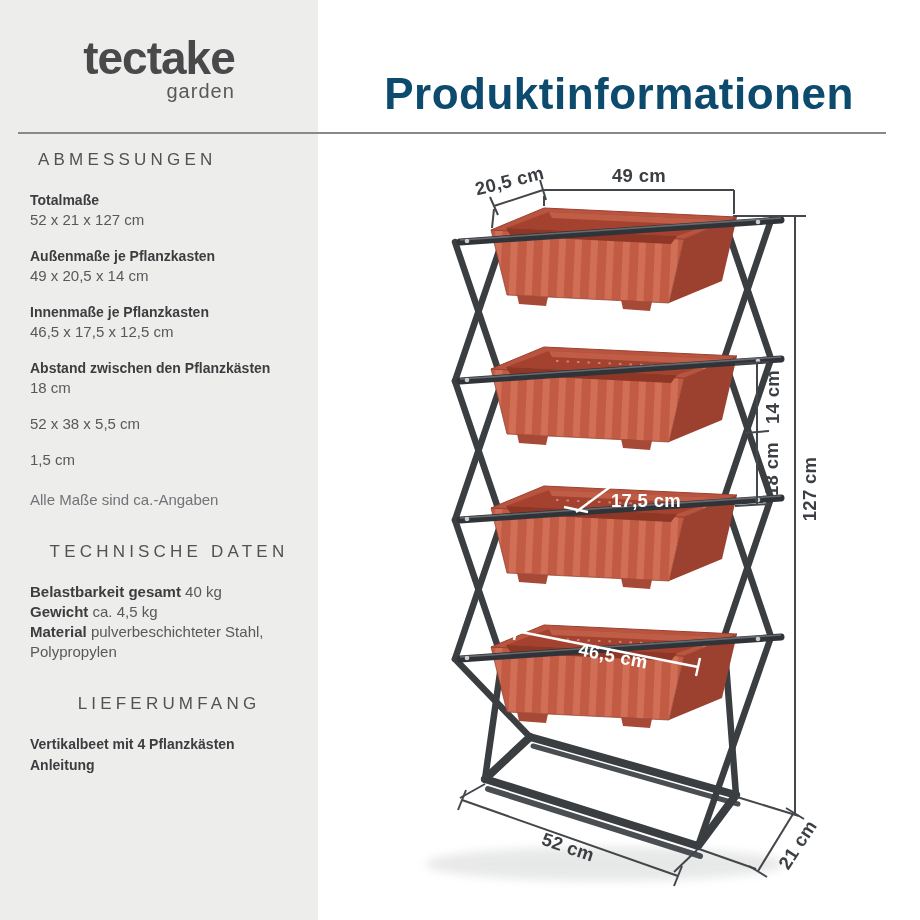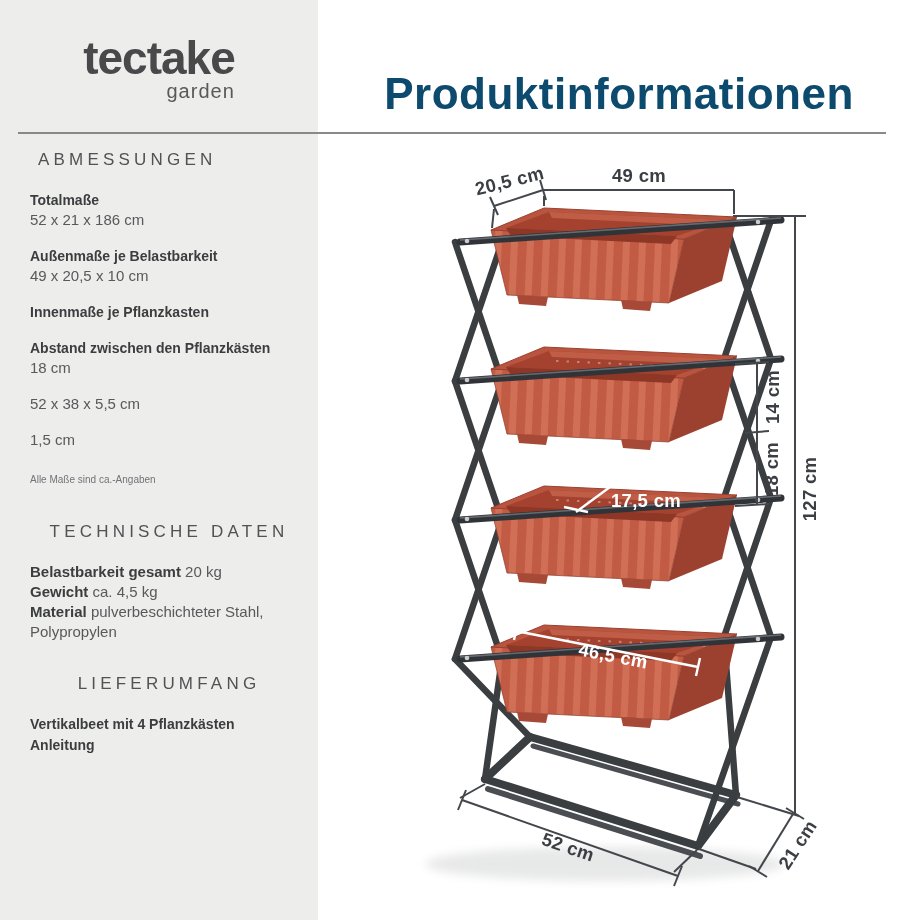--- a/index.html
+++ b/index.html
@@ -11,21 +11,21 @@
   .logo-inner{display:inline-block;text-align:right;}
   .brand-name{font-size:46px;font-weight:bold;color:#49494b;letter-spacing:-1px;line-height:48px;display:block;text-align:left;}
   .brand-sub{font-size:20px;color:#59595b;line-height:26px;display:block;margin-top:-4px;letter-spacing:1px;}
   .divider{position:absolute;left:18px;top:132px;width:868px;height:2px;background:#87898c;}
   .sidebar-content{position:absolute;left:30px;top:150px;width:270px;}
   .section-heading{font-size:17px;font-weight:400;letter-spacing:4.2px;color:#515254;margin:0 0 20px 8px;}
   .section-heading.spaced{margin-top:32px;text-align:center;}
   .dim-item{margin-bottom:16px;}
   .dim-label{font-size:14px;font-weight:bold;color:#3c3d3f;line-height:20px;}
   .dim-value{font-size:15px;color:#58595b;line-height:20px;}
-  .note{font-size:10px;color:#717376;margin-top:20px;line-height:20px;}
+  .note{font-size:15px;color:#717376;margin-top:20px;line-height:20px;}
   .tech-line{font-size:15px;color:#58595b;line-height:20px;}
   .tech-line b{color:#3c3d3f;}
   .deliv-line{font-size:14px;font-weight:bold;color:#3c3d3f;line-height:21px;}
   
   .main-title{position:absolute;left:318px;top:40px;width:602px;text-align:center;
               font-size:44px;font-weight:bold;color:#0c4a6e;letter-spacing:.5px;}
   .diagram-svg{position:absolute;left:318px;top:130px;width:602px;height:790px;}
   .diagram-svg text{font-family:"Liberation Sans",sans-serif;font-weight:bold;font-size:18.5px;
                     fill:#3b3f43;letter-spacing:.3px;}
   .diagram-svg text.white{fill:#ffffff;}
@@ -41,43 +41,44 @@
         <span class="brand-name">tectake</span>
         <span class="brand-sub">garden</span>
       </span>
     </div>
 
     <div class="sidebar-content">
       <h2 class="section-heading">ABMESSUNGEN</h2>
 
       <div class="dim-item">
         <div class="dim-label">Totalmaße</div>
-        <div class="dim-value">52 x 21 x 186 cm</div>
-      </div>
-      <div class="dim-item">
-        <div class="dim-label">Außenmaße je Belastbarkeit</div>
-        <div class="dim-value">49 x 20,5 x 10 cm</div>
+        <div class="dim-value">52 x 21 x 127 cm</div>
+      </div>
+      <div class="dim-item">
+        <div class="dim-label">Außenmaße je Pflanzkasten</div>
+        <div class="dim-value">49 x 20,5 x 14 cm</div>
       </div>
       <div class="dim-item">
         <div class="dim-label">Innenmaße je Pflanzkasten</div>
+        <div class="dim-value">46,5 x 17,5 x 12,5 cm</div>
       </div>
       <div class="dim-item">
         <div class="dim-label">Abstand zwischen den Pflanzkästen</div>
         <div class="dim-value">18 cm</div>
       </div>
       <div class="dim-item">
         <div class="dim-value">52 x 38 x 5,5 cm</div>
       </div>
       <div class="dim-item">
         <div class="dim-value">1,5 cm</div>
       </div>
       <div class="note">Alle Maße sind ca.-Angaben</div>
 
       <h2 class="section-heading spaced">TECHNISCHE DATEN</h2>
-      <div class="tech-line"><b>Belastbarkeit gesamt</b> <span>20 kg</span></div>
+      <div class="tech-line"><b>Belastbarkeit gesamt</b> <span>40 kg</span></div>
       <div class="tech-line"><b>Gewicht</b> <span>ca. 4,5 kg</span></div>
       <div class="tech-line"><b>Material</b> <span>pulverbeschichteter Stahl, Polypropylen</span></div>
 
       <h2 class="section-heading spaced">LIEFERUMFANG</h2>
       <div class="deliv-line">Vertikalbeet mit 4 Pflanzkästen</div>
       <div class="deliv-line">Anleitung</div>
     </div>
   </div>
 
   <div class="divider"></div>

